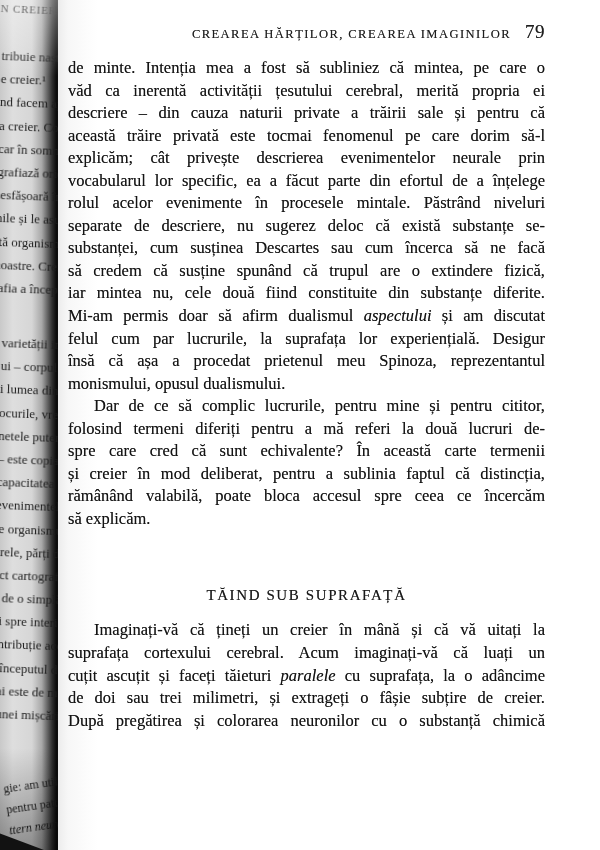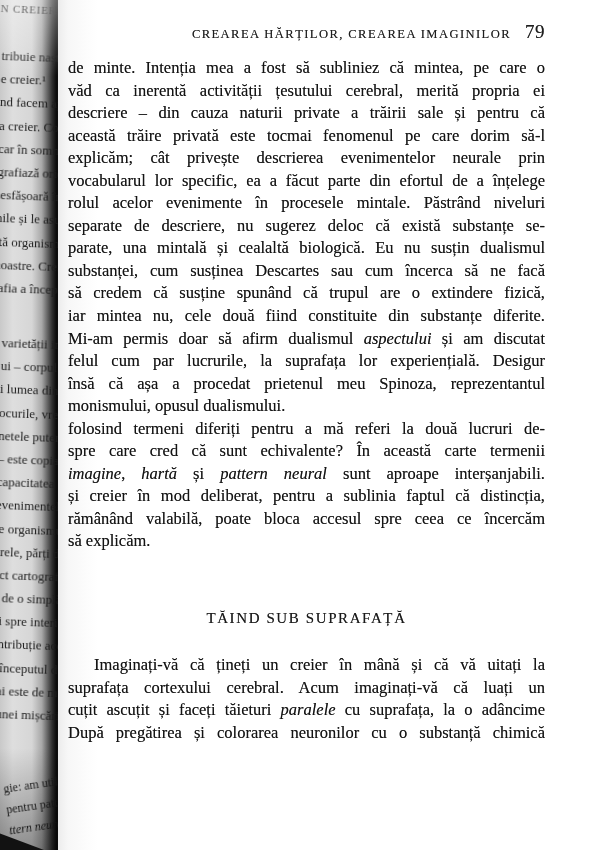--- a/index.html
+++ b/index.html
@@ -18,21 +18,21 @@
   .running-header .folio{letter-spacing:.5px;font-size:19px;}
 
   .text-col{position:absolute;left:10px;right:55px;top:57px;color:#141414;
     font-size:16.5px;text-shadow:0 0 .45px rgba(10,10,10,.55);}
   .line{line-height:22.55px;height:22.55px;overflow:hidden;
     text-align:justify;text-align-last:justify;text-justify:inter-word;white-space:nowrap;}
   .line.endline{text-align-last:left;font-family:Liberation Serif, serif;}
   .line.indent{text-indent:26px;}
   .it{font-style:italic;}
 
-  .section-heading{margin-top:55px;margin-bottom:26px;height:20px;line-height:20px;
+  .section-heading{margin-top:55px;margin-bottom:14px;height:20px;line-height:20px;
     text-align:center;font-size:15px;letter-spacing:1.6px;color:#1a1a1a;white-space:nowrap;
     text-shadow:0 0 .45px rgba(10,10,10,.55);}
 
   
   #prev-page{position:absolute;left:0;top:0;width:58px;height:850px;overflow:hidden;
     background:linear-gradient(90deg,#c9c9c9 0%,#dedede 22%,#d6d6d6 55%,
       #a8a8a8 72%,#6a6a6a 81%,#2e2e2e 90%,#0b0b0b 97%,#101010 100%);}
   #prev-page:after{content:"";position:absolute;inset:0;
     background:linear-gradient(180deg,rgba(255,255,255,.38),rgba(255,255,255,0) 9%,
       rgba(0,0,0,0) 88%,rgba(0,0,0,.35) 100%);pointer-events:none;}
@@ -108,39 +108,39 @@
     <div class="text-col">
       <div>
           <div class="line"><span>de minte. Intenția mea a fost să subliniez că mintea, pe care o</span></div>
           <div class="line"><span>văd ca inerentă activității țesutului cerebral, merită propria ei</span></div>
           <div class="line"><span>descriere – din cauza naturii private a trăirii sale și pentru că</span></div>
           <div class="line"><span>această trăire privată este tocmai fenomenul pe care dorim să-l</span></div>
           <div class="line"><span>explicăm; cât privește descrierea evenimentelor neurale prin</span></div>
           <div class="line"><span>vocabularul lor specific, ea a făcut parte din efortul de a înțelege</span></div>
           <div class="line"><span>rolul acelor evenimente în procesele mintale. Păstrând niveluri</span></div>
           <div class="line"><span>separate de descriere, nu sugerez deloc că există substanțe se-</span></div>
-          <div class="line"><span>parate, una mintală și cealaltă biologică. Eu nu susțin dualismul</span></div>
           <div class="line"><span>substanței, cum susținea Descartes sau cum încerca să ne facă</span></div>
           <div class="line"><span>să credem că susține spunând că trupul are o extindere fizică,</span></div>
           <div class="line"><span>iar mintea nu, cele două fiind constituite din substanțe diferite.</span></div>
           <div class="line"><span>Mi-am permis doar să afirm dualismul </span><span class="it">aspectului</span><span> și am discutat</span></div>
           <div class="line"><span>felul cum par lucrurile, la suprafața lor experiențială. Desigur</span></div>
           <div class="line"><span>însă că așa a procedat prietenul meu Spinoza, reprezentantul</span></div>
           <div class="line endline"><span>monismului, opusul dualismului.</span></div>
+          <div class="line indent"><span>Dar de ce să complic lucrurile, pentru mine și pentru cititor,</span></div>
           <div class="line"><span>folosind termeni diferiți pentru a mă referi la două lucruri de-</span></div>
           <div class="line"><span>spre care cred că sunt echivalente? În această carte termenii</span></div>
-          <div class="line"><span class="it">imagine</span><span>, </span><span class="it">hartă</span><span> și </span><span class="it">pattern neural</span><span> sunt aproape interșanjabili.</span></div>
           <div class="line"><span>și creier în mod deliberat, pentru a sublinia faptul că distincția,</span></div>
           <div class="line"><span>rămânând valabilă, poate bloca accesul spre ceea ce încercăm</span></div>
           <div class="line endline"><span>să explicăm.</span></div>
         </div>
       <div class="section-heading">TĂIND SUB SUPRAFAȚĂ</div>
       <div>
           <div class="line indent"><span>Imaginați-vă că țineți un creier în mână și că vă uitați la</span></div>
           <div class="line"><span>suprafața cortexului cerebral. Acum imaginați-vă că luați un</span></div>
           <div class="line"><span>cuțit ascuțit și faceți tăieturi </span><span class="it">paralele</span><span> cu suprafața, la o adâncime</span></div>
+          <div class="line"><span>de doi sau trei milimetri, și extrageți o fâșie subțire de creier.</span></div>
           <div class="line"><span>După pregătirea și colorarea neuronilor cu o substanță chimică</span></div>
         </div>
     </div>
   </div>
 
   <div id="corner-shadow"></div>
 </div>
 
 </body></html>

